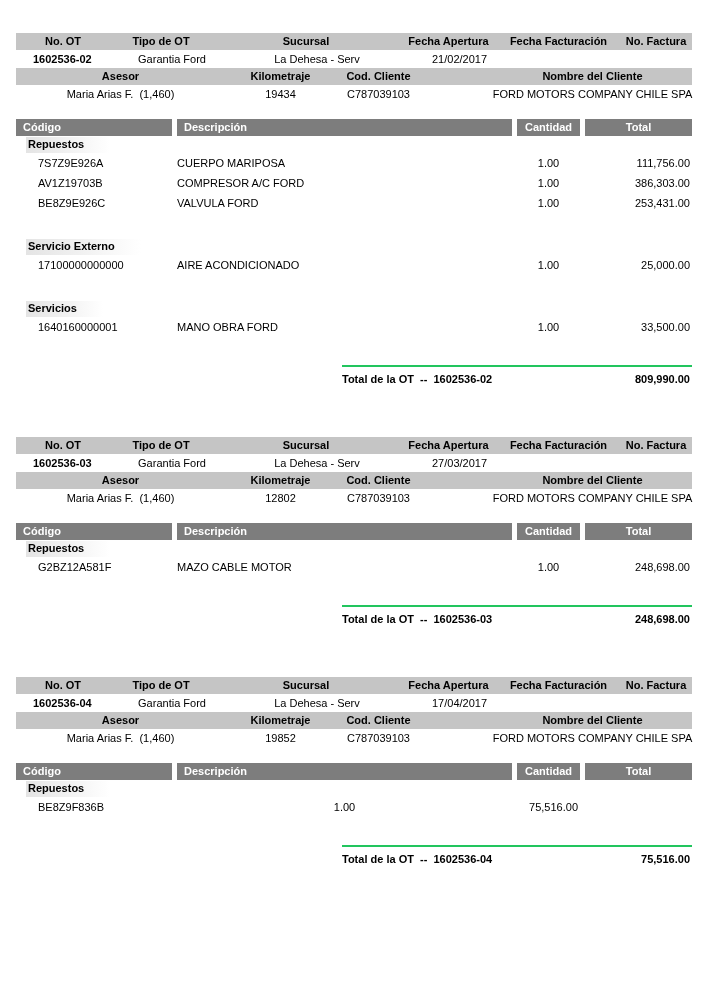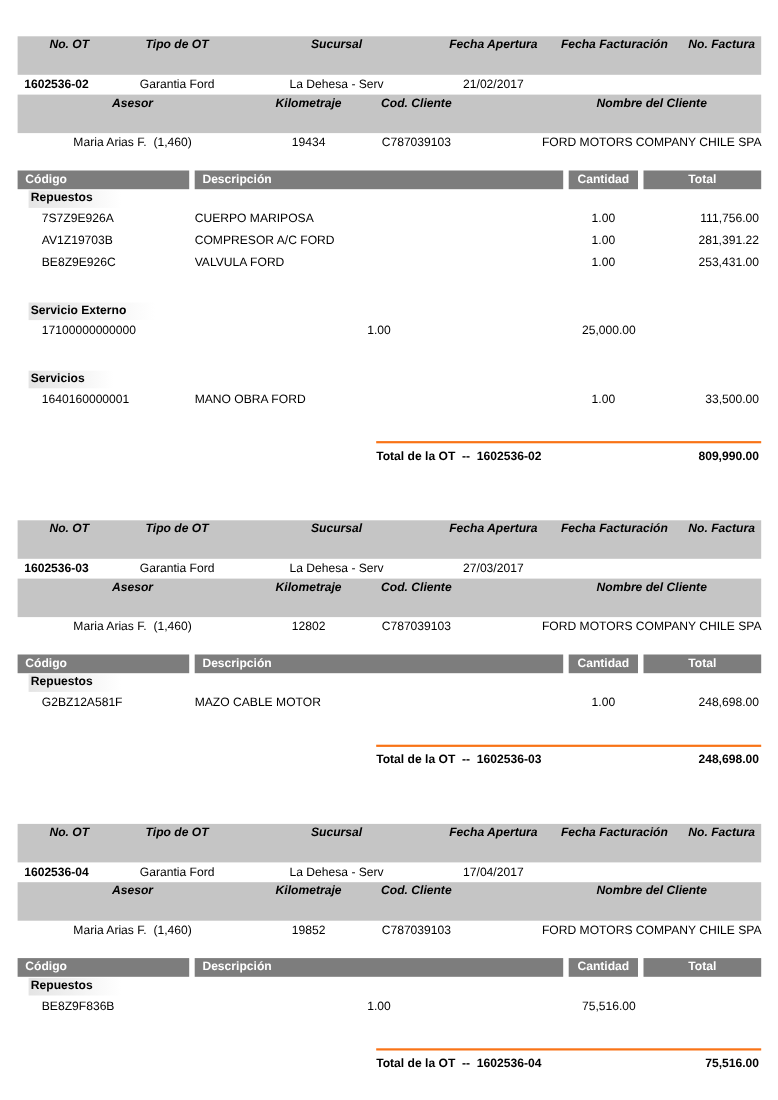--- a/index.html
+++ b/index.html
@@ -14,32 +14,32 @@
   }
   .content { position: absolute; left: 16px; top: 33px; width: 676px; }
 
   .ot-section + .ot-section { margin-top: 44px; }
 
   
   .band {
     display: grid;
     background: var(--band-bg, #c5c5c5);
     font-weight: bold;
-    height: 35px; line-height: 17px; font-style: italic;
+    height: 17px; line-height: 17px;
   }
   .band > div { text-align: center; white-space: pre; overflow: hidden; }
   .band1, .vals1 { grid-template-columns: 94px 102px 188px 97px 123px 72px; }
   .band2, .vals2 { grid-template-columns: 209px 75px 85px 307px; gap: 18px; }
 
   .vals {
     display: grid;
     height: 18px; line-height: 18px;
   }
   .vals > div { text-align: center; white-space: pre; overflow: hidden; }
-  .vals1 { margin-bottom: 0; }
+  .vals1 { margin-bottom: 0; margin-left: 11px; }
   .vals1 .no-ot { font-weight: bold; text-align: left; padding-left: 6px; }
   .vals2 { height: 19px; line-height: 19px; }
 
   
   .detail-header {
     display: grid;
     grid-template-columns: 156px 335px 63px 107px;
     column-gap: 5px;
     margin-top: 15px;
     height: 17px; line-height: 17px;
@@ -69,21 +69,21 @@
   }
   .item-row > div { white-space: pre; overflow: hidden; }
   .it-codigo { padding-left: 22px; }
   .it-cant { text-align: center; }
   .it-total { text-align: right; padding-right: 2px; }
 
   .total-block {
     margin-left: 326px;
     width: 350px;
     margin-top: 28px;
-    border-top: 2px solid #f97316;
+    border-top: 2px solid #22c55e;
     padding-top: 6px;
     display: flex;
     justify-content: space-between;
     font-weight: bold;
     height: 28px;
   }
   .total-label { white-space: pre; }
   .total-amount { text-align: right; padding-right: 2px; margin-left: 28px; }
 
   .page-footer {
@@ -142,37 +142,38 @@
             <div class="item-row">
     <div class="it-codigo">7S7Z9E926A</div>
     <div class="it-desc">CUERPO MARIPOSA</div>
     <div class="it-cant">1.00</div>
     <div class="it-total">111,756.00</div>
   </div>
             <div class="item-row">
     <div class="it-codigo">AV1Z19703B</div>
     <div class="it-desc">COMPRESOR A/C FORD</div>
     <div class="it-cant">1.00</div>
-    <div class="it-total">281,391.22</div>
+    <div class="it-total">386,303.00</div>
   </div>
             <div class="item-row">
     <div class="it-codigo">BE8Z9E926C</div>
     <div class="it-desc">VALVULA FORD</div>
     <div class="it-cant">1.00</div>
     <div class="it-total">253,431.00</div>
   </div>
           </div>
   </div>
         <div class="group">
     <div class="group-label-row">
       <span class="group-label">Servicio Externo</span>
     </div>
     <div class="group-rows">
             <div class="item-row">
     <div class="it-codigo">17100000000000</div>
+    <div class="it-desc">AIRE ACONDICIONADO</div>
     <div class="it-cant">1.00</div>
     <div class="it-total">25,000.00</div>
   </div>
           </div>
   </div>
         <div class="group">
     <div class="group-label-row">
       <span class="group-label">Servicios</span>
     </div>
     <div class="group-rows">

